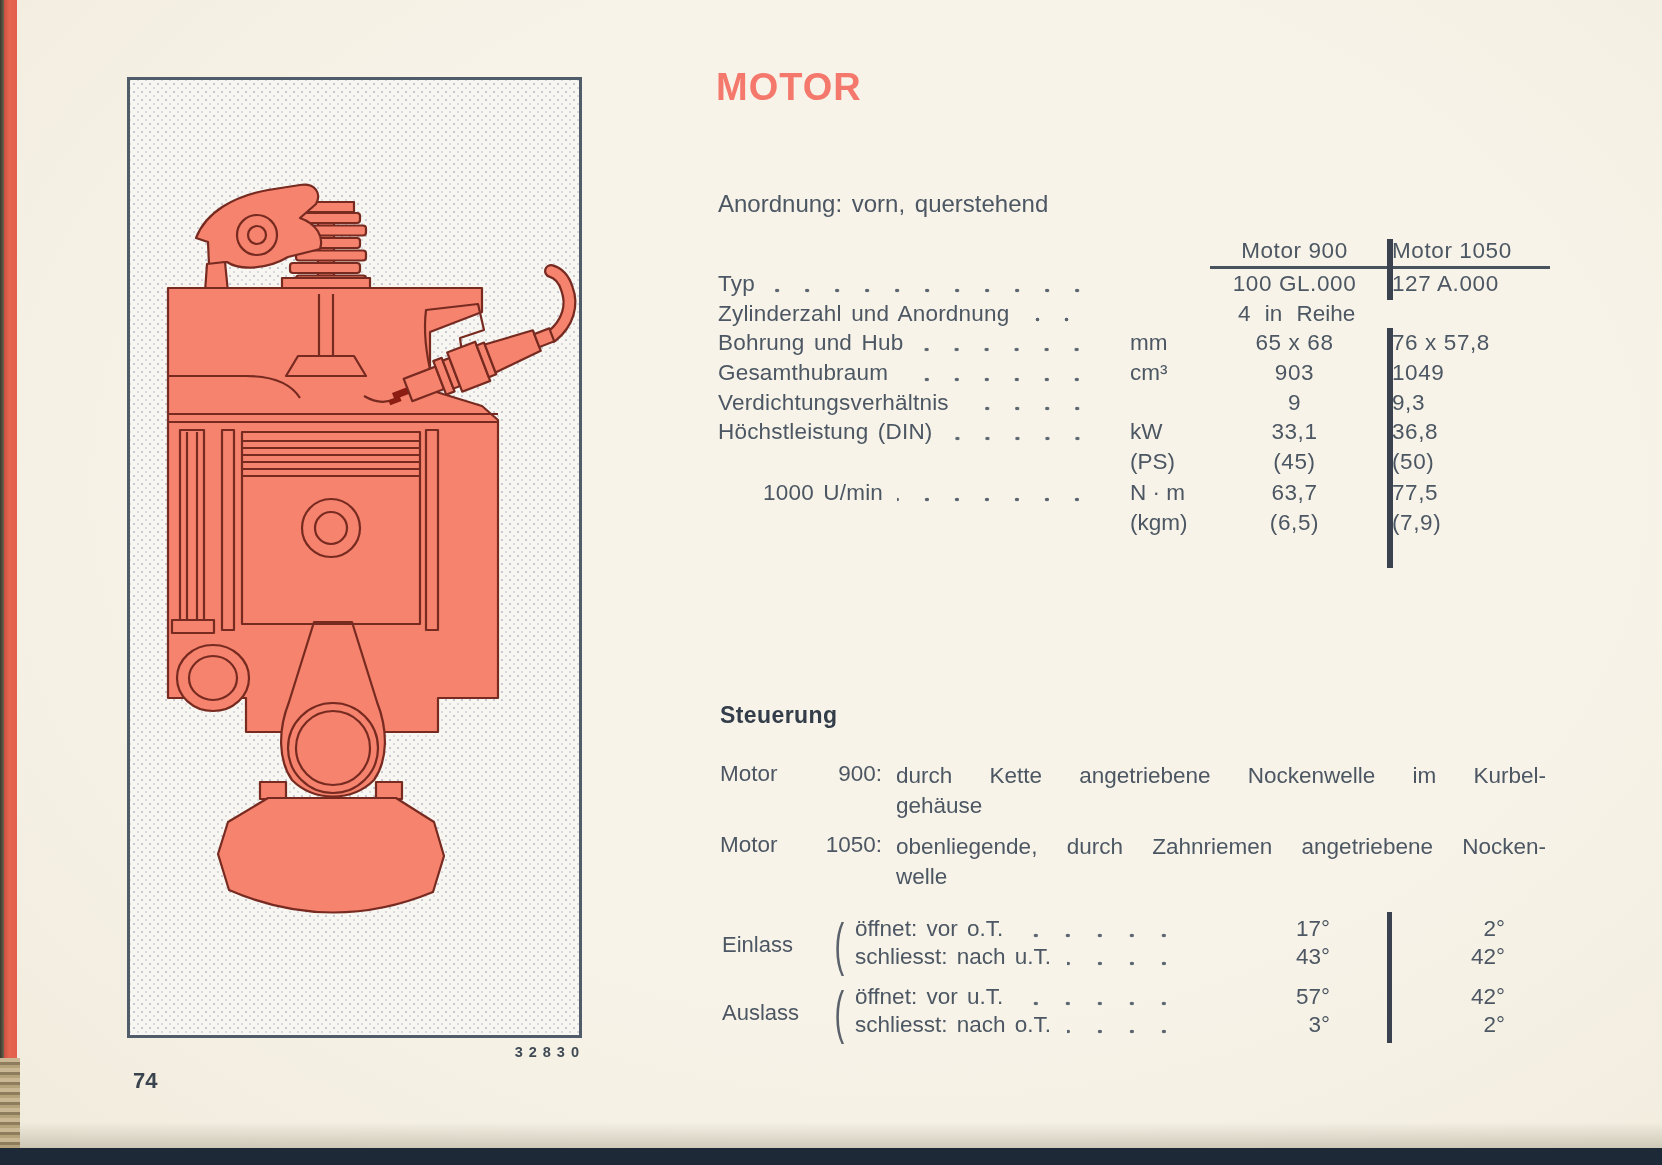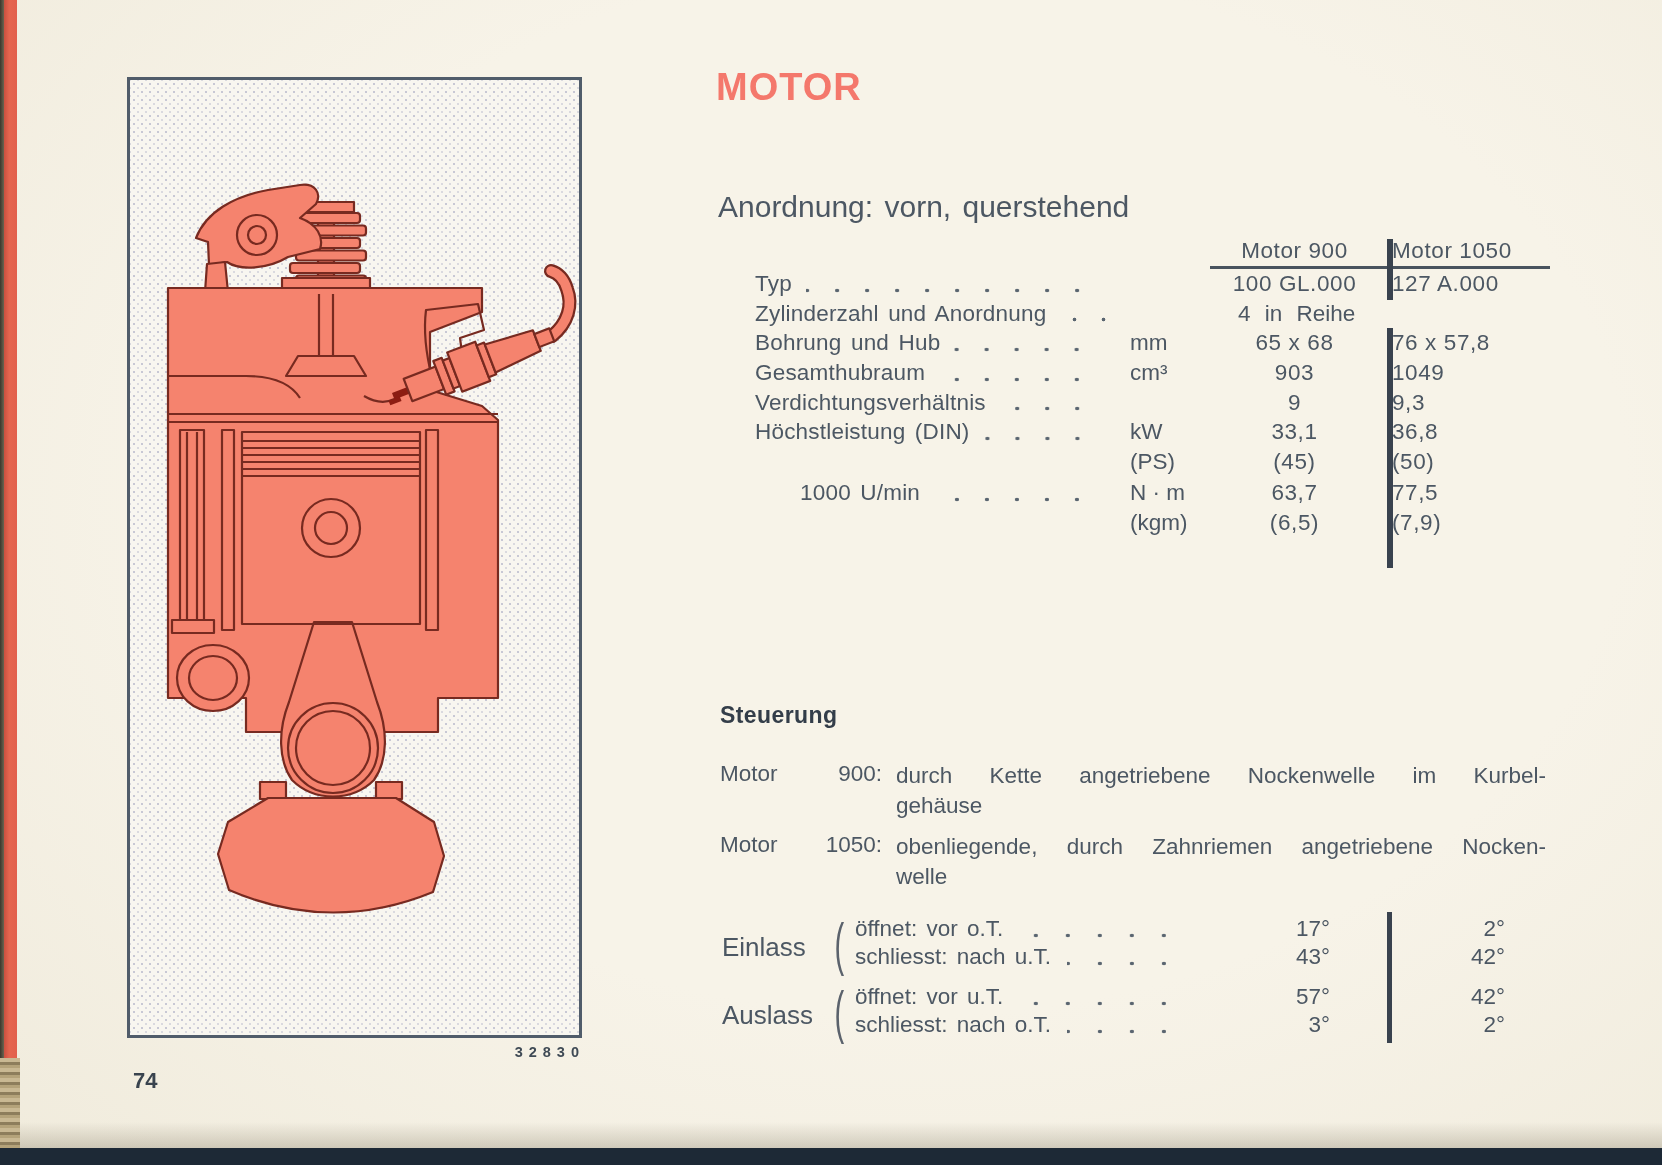--- a/index.html
+++ b/index.html
@@ -27,27 +27,27 @@
               background-size:8px 8px,8px 8px;background-position:0 0,4px 4px;}
   .figure-box svg{display:block;width:449px;height:955px;}
   .figure-number{position:absolute;left:127px;top:1044px;width:458px;text-align:right;
                  font-size:14.5px;font-weight:bold;letter-spacing:6px;color:#3f4a55;}
   .page-number{position:absolute;left:133px;top:1068px;font-size:22px;font-weight:bold;color:#39434e;}
 
   
   .txt{color:#4e5a67;}
   .page-title{position:absolute;left:716px;top:66px;font-size:38px;font-weight:bold;
               letter-spacing:1px;color:#f4786c;}
-  .arrangement{position:absolute;left:718px;top:190px;font-size:30px;word-spacing:3px;color:#4c5763;text-align:right;}
+  .arrangement{position:absolute;left:718px;top:190px;font-size:24px;word-spacing:3px;color:#4c5763;text-align:right;}
 
   
   .spec-table{position:absolute;left:718px;top:236px;width:830px;font-size:22.5px;color:#4c5763;}
   .srow{display:flex;align-items:center;}
   .h27{height:27px}.h29{height:29px}.h30{height:30px}.h31{height:31px}.h32{height:32px}
-  .slabel{flex:0 0 auto;word-spacing:3px;letter-spacing:.2px;white-space:pre;margin-left:37px;}
+  .slabel{flex:0 0 auto;word-spacing:3px;letter-spacing:.2px;white-space:pre;}
   .indent{padding-left:45px;}
   .leader{flex:1 1 auto;align-self:center;height:5px;margin:12px 18px 0 14px;
           background-image:radial-gradient(circle,#5a6570 1.7px,transparent 2.1px);
           background-size:30px 5px;background-position:right center;background-repeat:repeat-x;}
   .leader.off{background:none;}
   .short-leader{flex:0 0 58px;align-self:center;height:5px;margin:12px 0 0 14px;
           background-image:radial-gradient(circle,#5a6570 1.7px,transparent 2.1px);
           background-size:29px 5px;background-repeat:repeat-x;}
   .spacer{flex:1 1 auto;}
   .sunit{flex:0 0 95px;padding-left:20px;box-sizing:border-box;white-space:pre;}
@@ -75,21 +75,21 @@
   .valve-table{position:absolute;left:720px;top:915px;width:828px;font-size:22.5px;color:#4c5763;}
   .vrow{display:flex;align-items:center;height:28px;padding-left:135px;padding-right:43px;box-sizing:border-box;justify-content:center;}
   .vrow.gap{margin-top:12px;}
   .vlabel{flex:0 0 auto;word-spacing:3px;white-space:pre;}
   .vleader{flex:1 1 auto;height:5px;align-self:center;margin:12px 30px 0 16px;
            background-image:radial-gradient(circle,#5a6570 1.7px,transparent 2.1px);
            background-size:32px 5px;background-position:right center;background-repeat:repeat-x;}
   .vv900{flex:0 0 120px;text-align:right;}
   .vgap{flex:0 0 65px;}
   .vv1050{flex:0 0 110px;text-align:right;}
-  .group-label{position:absolute;left:2px;font-size:26px;color:#4c5763;}
+  .group-label{position:absolute;left:2px;font-size:22px;color:#4c5763;}
   .g1{top:17px;}
   .g2{top:85px;}
   .brace{position:absolute;left:108px;width:26px;height:58px;font-size:58px;line-height:56px;
          font-weight:300;color:#5b626c;transform:scaleX(.5);transform-origin:center;}
   .b1{top:1px;}
   .b2{top:69px;}
   .valve-bar{position:absolute;left:667px;top:-3px;width:5px;height:131px;background:#39424e;}
 </style>
 </head>
 <body>

